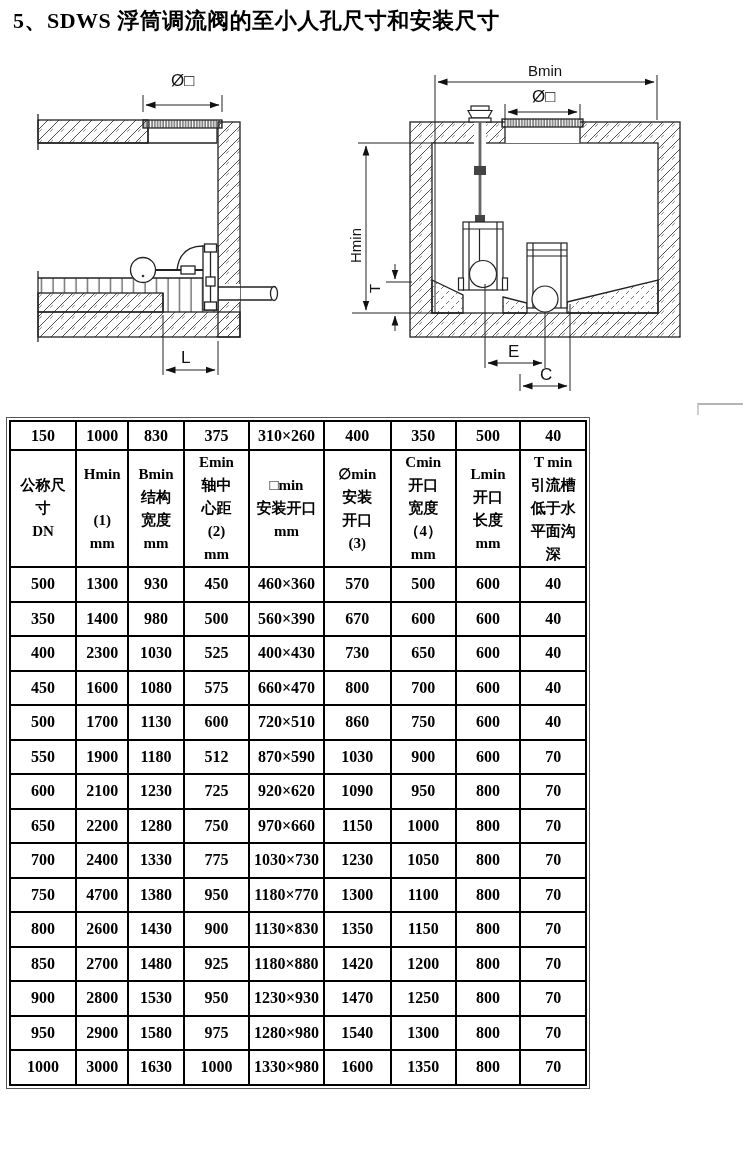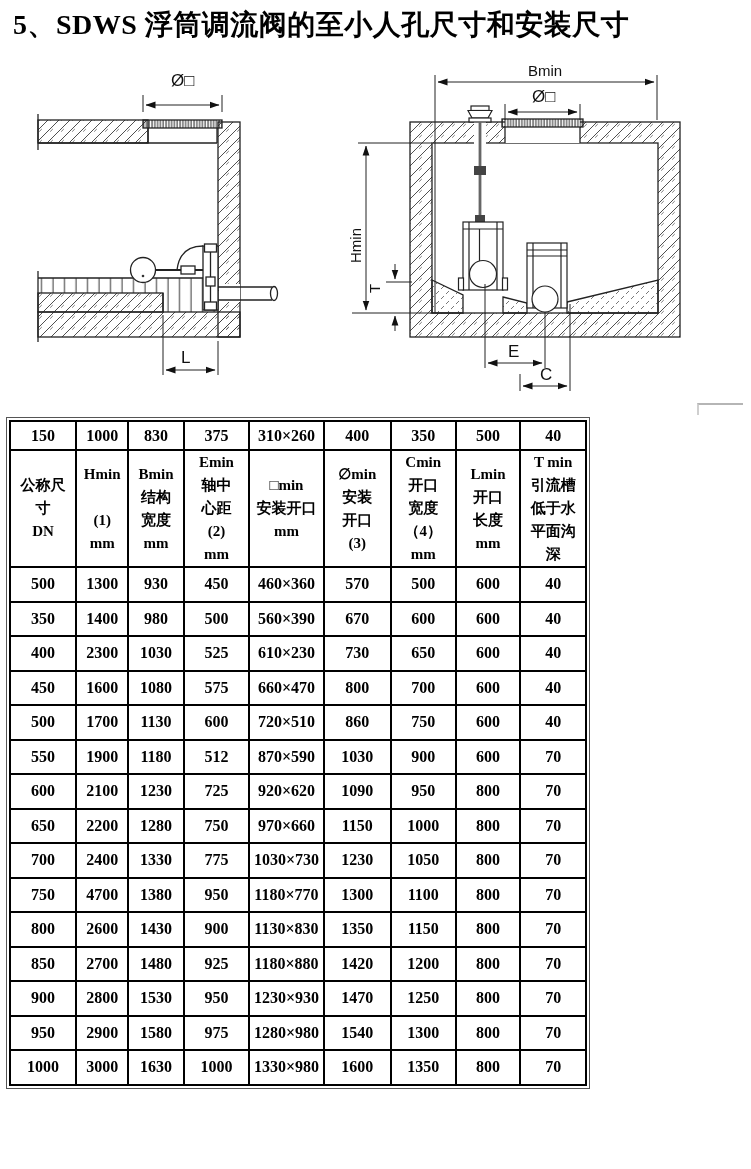--- a/index.html
+++ b/index.html
@@ -1,18 +1,18 @@
 <!DOCTYPE html>
 <html><head>
 <meta charset="utf-8">
 <style>
   html,body{margin:0;padding:0;background:#fff;}
   .page{position:relative;width:751px;height:1169px;background:#fff;overflow:hidden;
         font-family:"Liberation Serif","DejaVu Serif",serif;color:#000;}
-  .title{position:absolute;left:13px;top:6px;margin:0;font-size:28px;font-weight:bold;
+  .title{position:absolute;left:13px;top:6px;margin:0;font-size:22px;font-weight:bold;
          letter-spacing:0.5px;white-space:nowrap;}
   .diag{position:absolute;}
   #diagLeft{left:25px;top:55px;}
   #diagRight{left:350px;top:50px;}
   .dim-label{font-family:"Liberation Sans","DejaVu Sans",sans-serif;font-size:15px;fill:#111;}
   .dim-label-big{font-family:"Liberation Sans","DejaVu Sans",sans-serif;font-size:17px;fill:#111;}
   .tblwrap{position:absolute;left:6px;top:417px;width:584px;border:1.5px solid #555;padding:2px;box-sizing:border-box;}
   table.dims{width:100%;border-collapse:collapse;table-layout:fixed;border:2.5px solid #000;}
   table.dims td{border:2px solid #000;text-align:center;vertical-align:middle;
                 font-weight:bold;padding:0;overflow:hidden;}
@@ -279,21 +279,21 @@
             <td class="cell">670</td>
             <td class="cell">600</td>
             <td class="cell">600</td>
             <td class="cell">40</td>
           </tr>
           <tr class="data-row">
             <td class="cell">400</td>
             <td class="cell">2300</td>
             <td class="cell">1030</td>
             <td class="cell">525</td>
-            <td class="cell">610×230</td>
+            <td class="cell">400×430</td>
             <td class="cell">730</td>
             <td class="cell">650</td>
             <td class="cell">600</td>
             <td class="cell">40</td>
           </tr>
           <tr class="data-row">
             <td class="cell">450</td>
             <td class="cell">1600</td>
             <td class="cell">1080</td>
             <td class="cell">575</td>

